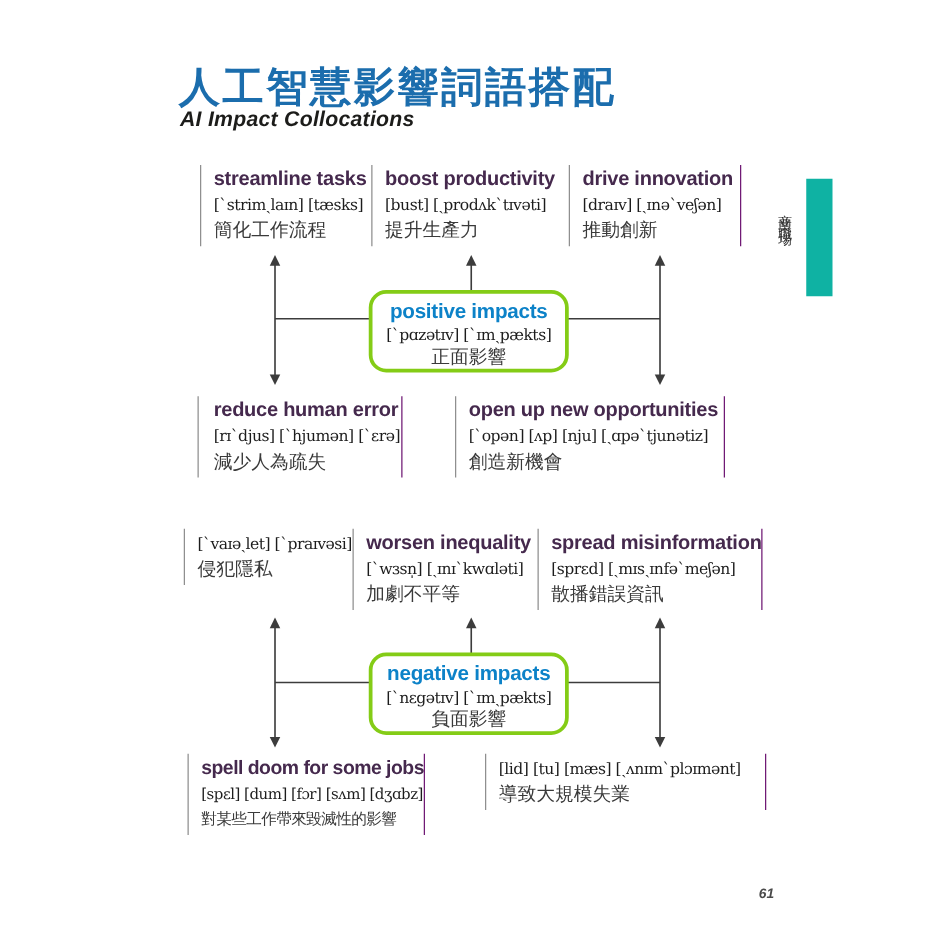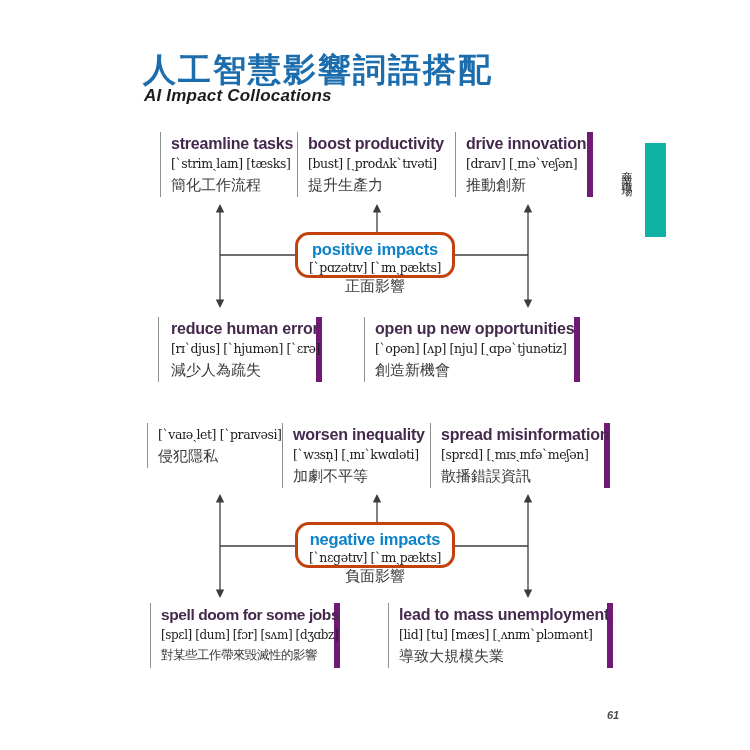--- a/index.html
+++ b/index.html
@@ -13,40 +13,40 @@
             font-style:italic;color:#1c1c1a;letter-spacing:0.2px;}
 
   
   .tab-bar{position:absolute;left:645px;top:143px;width:21px;height:94px;background:#0fb2a3;}
   .tab-text{position:absolute;left:619px;top:162px;height:80px;writing-mode:vertical-rl;
             font-size:11px;color:#2a2a2a;letter-spacing:5px;}
 
   
   .entry{position:absolute;border-left:1px solid #8f8f8f;padding:2px 0 4px 10px;
          box-sizing:border-box;}
-  .entry.rt{border-right:6px solid #701a75;}
+  .entry.rt{border-right:1px solid #701a75;}
   .hw{font-size:16px;font-weight:bold;color:#45294d;letter-spacing:-0.2px;
       white-space:nowrap;line-height:20px;}
   .hw.small{font-size:15.5px;letter-spacing:-0.4px;}
   .ipa{font-family:"DejaVu Serif", serif;font-size:12.5px;letter-spacing:-0.4px;
        color:#1c1c1c;white-space:nowrap;line-height:18px;margin-top:1px;}
   .ipa.tight{font-size:12px;}
   .zh{font-size:15px;color:#3a3a3a;white-space:nowrap;line-height:17px;margin-top:3px;}
   .zh.small{font-size:12.5px;letter-spacing:-0.5px;font-family:Liberation Serif, serif;}
 
   
   .connectors{position:absolute;left:140px;top:0;width:480px;height:112px;}
   .connectors line{stroke:#3c3c3c;stroke-width:1.3;}
   .connectors polygon{fill:#3c3c3c;}
   #svg-pos{top:200px;}
   #svg-neg{top:490px;}
 
   
-  .node{position:absolute;left:295px;width:160px;height:46px;box-sizing:border-box;
-        background:#ffffff;border:3px solid #c2410c;border-radius:14px;text-align:center;
+  .node{position:absolute;left:295px;width:160px;height:66px;box-sizing:border-box;
+        background:#ffffff;border:3px solid #84cc16;border-radius:14px;text-align:center;
         padding-top:4px;}
   #node-pos{top:232px;}
   #node-neg{top:522px;}
   .node .hw{color:#0c82c8;font-size:16.5px;white-space:nowrap;}
   .node .ipa{margin-top:0;}
   .node .zh{margin-top:0;}
 
   .page-num{position:absolute;left:607px;top:709px;font-size:11px;font-style:italic;
             font-weight:bold;color:#4a4a4a;}
 </style>
@@ -152,20 +152,19 @@
     <div class="ipa">[ˋnɛgətɪv] [ˋɪmˏpækts]</div>
     <div class="zh">負面影響</div>
   </div>
 
   <div class="entry rt" style="left:150px;top:603px;width:190px;">
     <div class="hw small">spell doom for some jobs</div>
     <div class="ipa tight">[spɛl] [dum] [fɔr] [sʌm] [dʒɑbz]</div>
     <div class="zh small">對某些工作帶來毀滅性的影響</div>
   </div>
   <div class="entry rt" style="left:388px;top:603px;width:225px;">
-    <div class="hw">lead to mass unemployment</div>
     <div class="ipa">[lid] [tu] [mæs] [ˏʌnɪmˋplɔɪmənt]</div>
     <div class="zh">導致大規模失業</div>
   </div>
 
   <div class="page-num">61</div>
 
 </div>
 
 </body></html>

